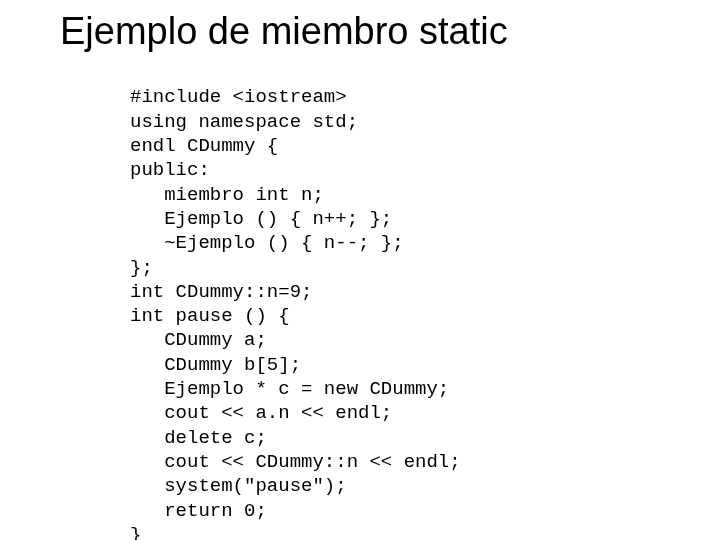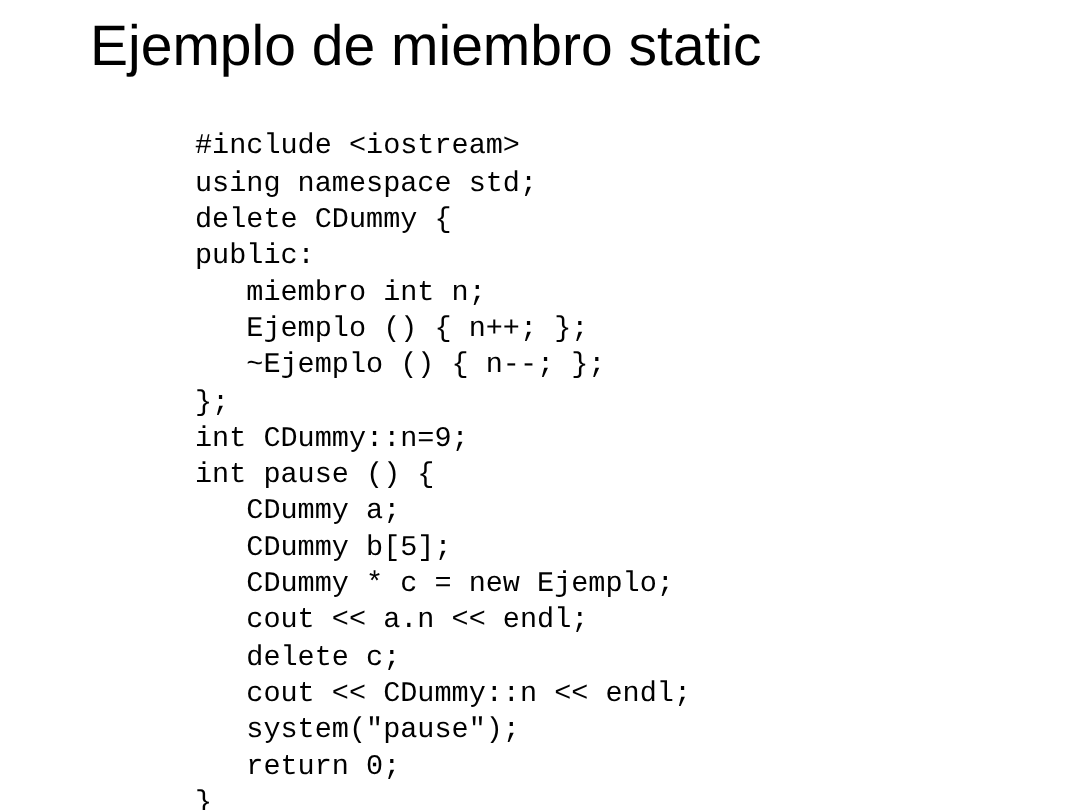--- a/index.html
+++ b/index.html
@@ -33,31 +33,31 @@
   }
 </style>
 </head>
 <body>
 
 <div class="slide">
   <h1 class="title">Ejemplo de miembro static</h1>
   <div class="code">
 <span>#include &lt;iostream&gt;</span>
 <span>using namespace std;</span>
-<span>delete CDummy {</span>
+<span>endl CDummy {</span>
 <span>public:</span>
 <span>   miembro int n;</span>
 <span>   Ejemplo () { n++; };</span>
 <span>   ~Ejemplo () { n--; };</span>
 <span>};</span>
 <span>int CDummy::n=9;</span>
 <span>int pause () {</span>
 <span>   CDummy a;</span>
 <span>   CDummy b[5];</span>
-<span>   CDummy * c = new Ejemplo;</span>
+<span>   Ejemplo * c = new CDummy;</span>
 <span>   cout &lt;&lt; a.n &lt;&lt; endl;</span>
 <span>   delete c;</span>
 <span>   cout &lt;&lt; CDummy::n &lt;&lt; endl;</span>
 <span>   system("pause");</span>
 <span>   return 0;</span>
 <span>}</span>
 </div>
 </div>
 
 </body></html>

